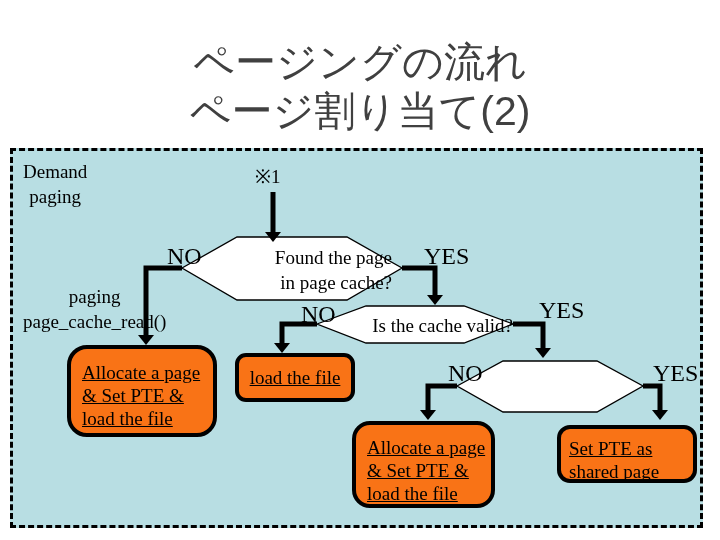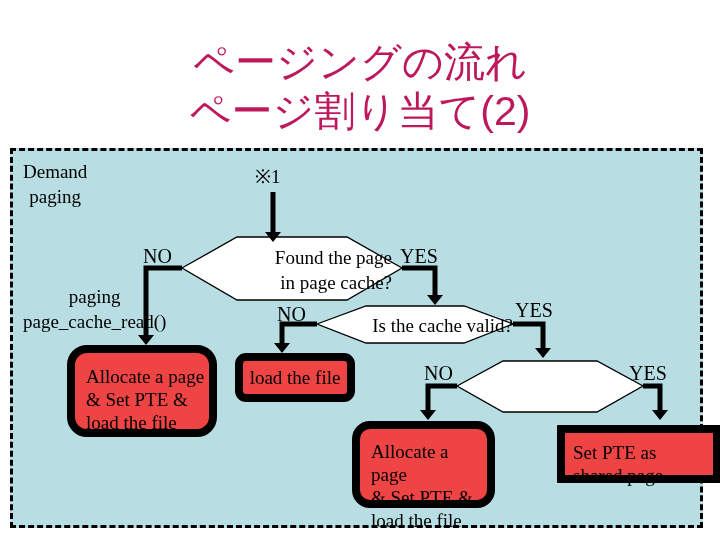--- a/index.html
+++ b/index.html
@@ -14,21 +14,21 @@
   }
   .slide-title {
     position: absolute;
     top: 38px;
     left: 0;
     width: 720px;
     text-align: center;
     font-family: "Liberation Sans", "DejaVu Sans", sans-serif;
     font-size: 41px;
     line-height: 49px;
-    color: #be185d;
+    color: #404040;
     white-space: pre-line;
   }
   .panel {
     position: absolute;
     left: 10px;
     top: 148px;
     width: 687px;
     height: 374px;
     background: #b8dee3;
     border: 3px dashed #000000;
@@ -42,37 +42,39 @@
   }
   .lbl {
     position: absolute;
     font-size: 19px;
     line-height: 25px;
     white-space: pre-line;
     text-align: center;
   }
   .branch {
     position: absolute;
-    font-size: 20px;
+    font-size: 24px;
     line-height: 20px;
+    margin-left: 24px;
   }
   .hex-text {
     position: absolute;
     font-size: 19px;
     line-height: 25px;
     white-space: pre-line;
   }
   .pbox {
     position: absolute;
-    background: #ef4444;
-    border: 8px solid #000000;
+    background: #f97316;
+    border: 4px solid #000000;
     box-sizing: border-box;
     font-size: 19px;
     line-height: 23px;
     white-space: pre-line;
+    text-decoration: underline;
   }
 </style>
 </head>
 <body>
 
 <div class="page">
 
   <div class="slide-title">ページングの流れ
 ページ割り当て(2)</div>
 
@@ -143,16 +145,16 @@
   <div class="pbox" style="left:67px; top:345px; width:150px; height:92px; border-radius:20px; padding:12px 0 0 11px;">Allocate a page
 &amp; Set PTE &amp;
 load the file</div>
 
   <div class="pbox" style="left:235px; top:353px; width:120px; height:49px; border-radius:11px; display:flex; align-items:center; justify-content:center; text-align:center;">load the file</div>
 
   <div class="pbox" style="left:352px; top:421px; width:143px; height:87px; border-radius:18px; padding:11px 0 0 11px;">Allocate a page
 &amp; Set PTE &amp;
 load the file</div>
 
-  <div class="pbox" style="left:557px; top:425px; width:164px; height:58px; border-radius:1px; padding:8px 0 0 8px;">Set PTE as
+  <div class="pbox" style="left:557px; top:425px; width:140px; height:58px; border-radius:13px; padding:8px 0 0 8px;">Set PTE as
  shared page</div>
 
 </div>
 
 </body></html>

